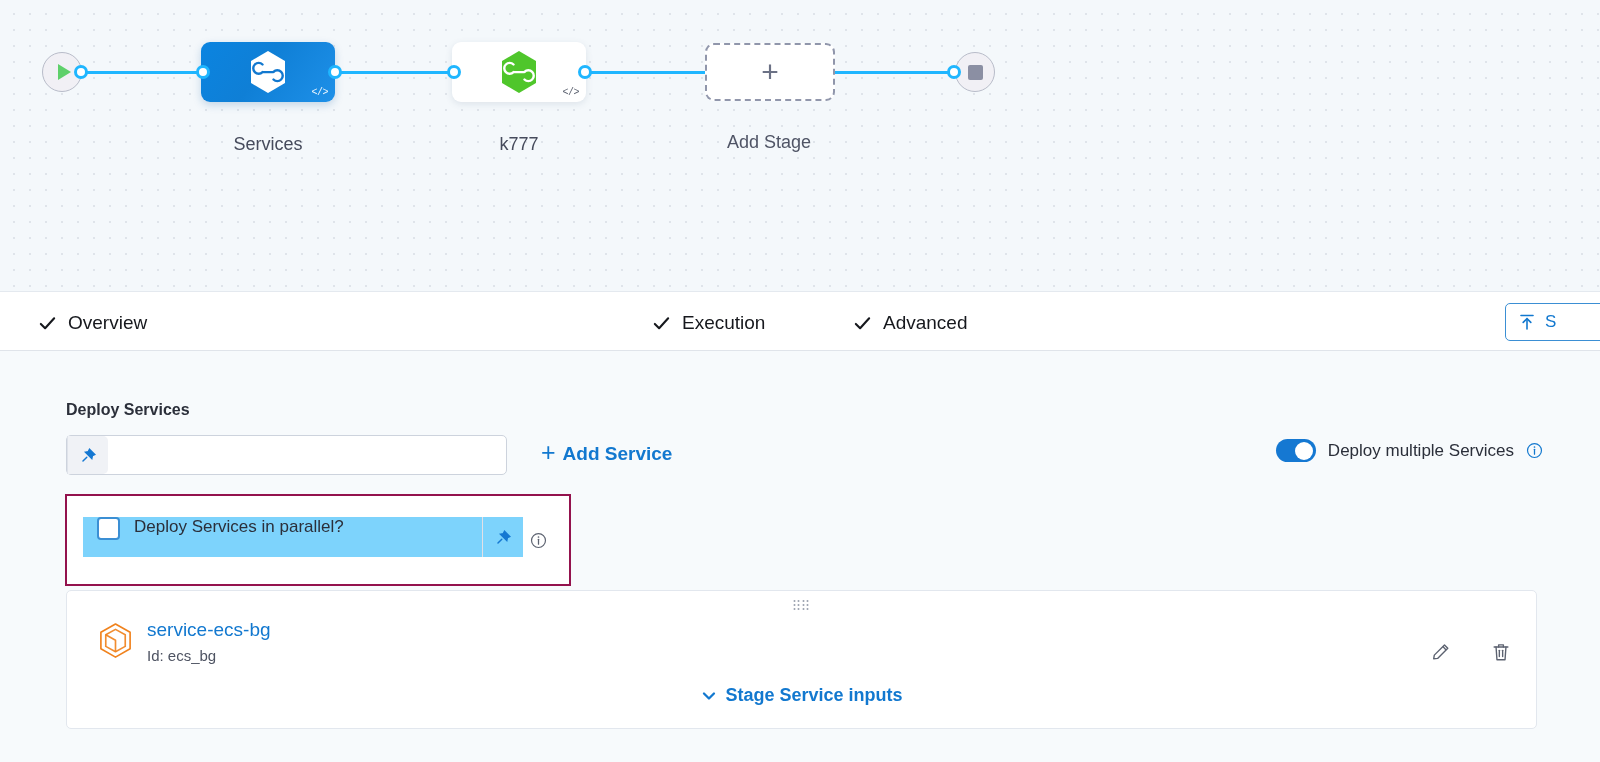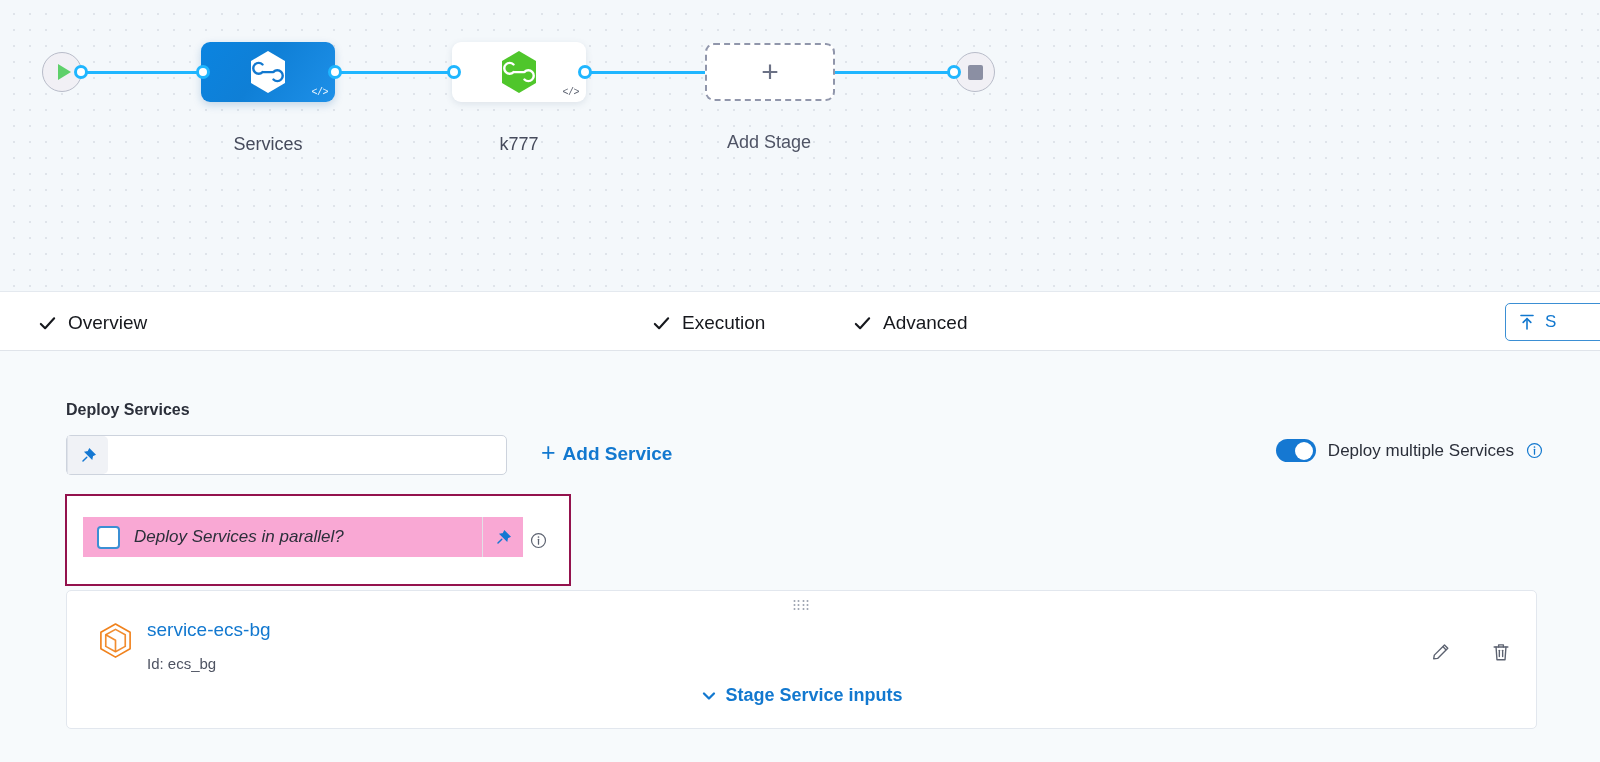--- a/index.html
+++ b/index.html
@@ -162,21 +162,21 @@
   .toggle-lbl { font-size: 17px; color: #2b2f3a; }
   .info-ic { width: 17px; height: 17px; display: block; cursor: pointer; }
 
   
   .parallel-box {
     position: absolute; left: 65px; top: 143px; width: 506px; height: 92px;
     border: 2px solid #93124d; background: #ffffff;
   }
   .parallel-row {
     position: absolute; left: 16px; top: 21px; width: 440px; height: 40px;
-    background: #f9a8d4; display: flex; align-items: center; font-style: italic;
+    background: #7dd3fc; display: flex; 
   }
   .cb-box {
     width: 23px; height: 23px; border: 2px solid #3b8fd4; border-radius: 4px;
     background: #ffffff; margin-left: 14px; flex: none; cursor: pointer;
   }
   .parallel-lbl { margin-left: 14px; font-size: 17px; color: #2b2f3a; flex: 1; }
   .parallel-pin {
     width: 41px; height: 100%; border-left: 1px solid #e2e0e6;
     display: flex; align-items: center; justify-content: center; cursor: pointer;
   }
@@ -190,21 +190,21 @@
   .drag-dots {
     position: absolute; left: 50%; top: 9px; transform: translateX(-50%);
     width: 17px; height: 11px; display: grid;
     grid-template-columns: repeat(4, 1fr); grid-template-rows: repeat(3, 1fr);
     gap: 1.5px;
   }
   .drag-dots i { width: 2px; height: 2px; background: #9aa1ae; border-radius: 50%; display:block; }
   .svc-ident { position: absolute; left: 30px; top: 28px; display: flex; align-items: flex-start; gap: 13px; }
   .svc-hex { width: 37px; height: 41px; display: block; margin-top: 3px; }
   .svc-name { font-size: 19px; color: #1278cf; line-height: 1.2; cursor: pointer; }
-  .svc-id { font-size: 15px; color: #4e5362; margin-top: 13px; }
+  .svc-id { font-size: 15px; color: #4e5362; margin-top: 5px; }
   .svc-actions { position: absolute; right: 24px; top: 50px; display: flex; align-items: center; gap: 38px; }
   .act-ic { width: 22px; height: 22px; display: block; cursor: pointer; }
   .view-inputs {
     position: absolute; left: 50%; transform: translateX(-50%); top: 94px;
     display: flex; align-items: center; gap: 9px;
     color: #1278cf; font-size: 18px; font-weight: bold; cursor: pointer; white-space: nowrap;
   }
   .chev-ic { width: 16px; height: 16px; display: block; }
 </style>
 </head>

